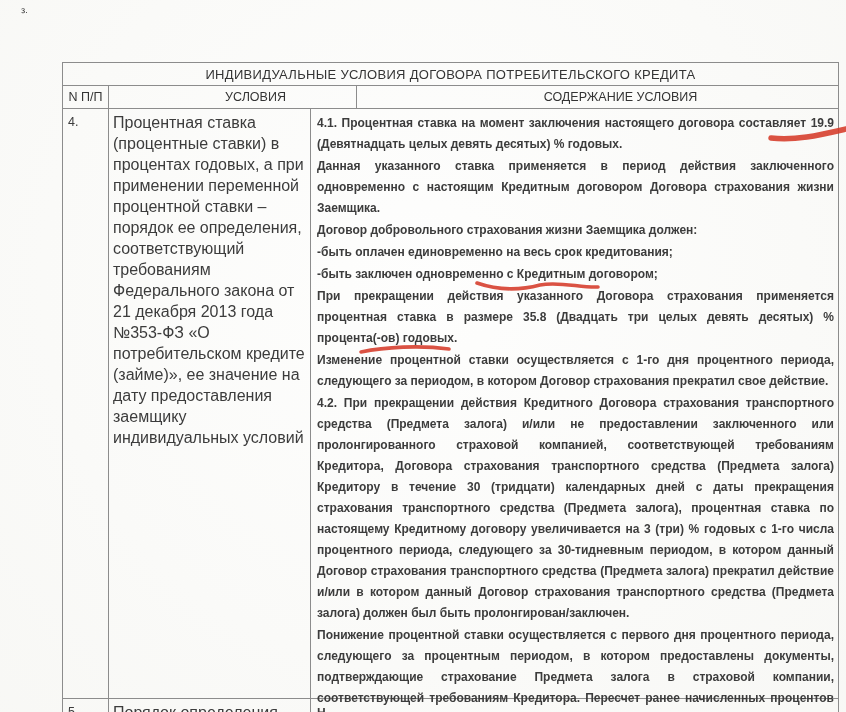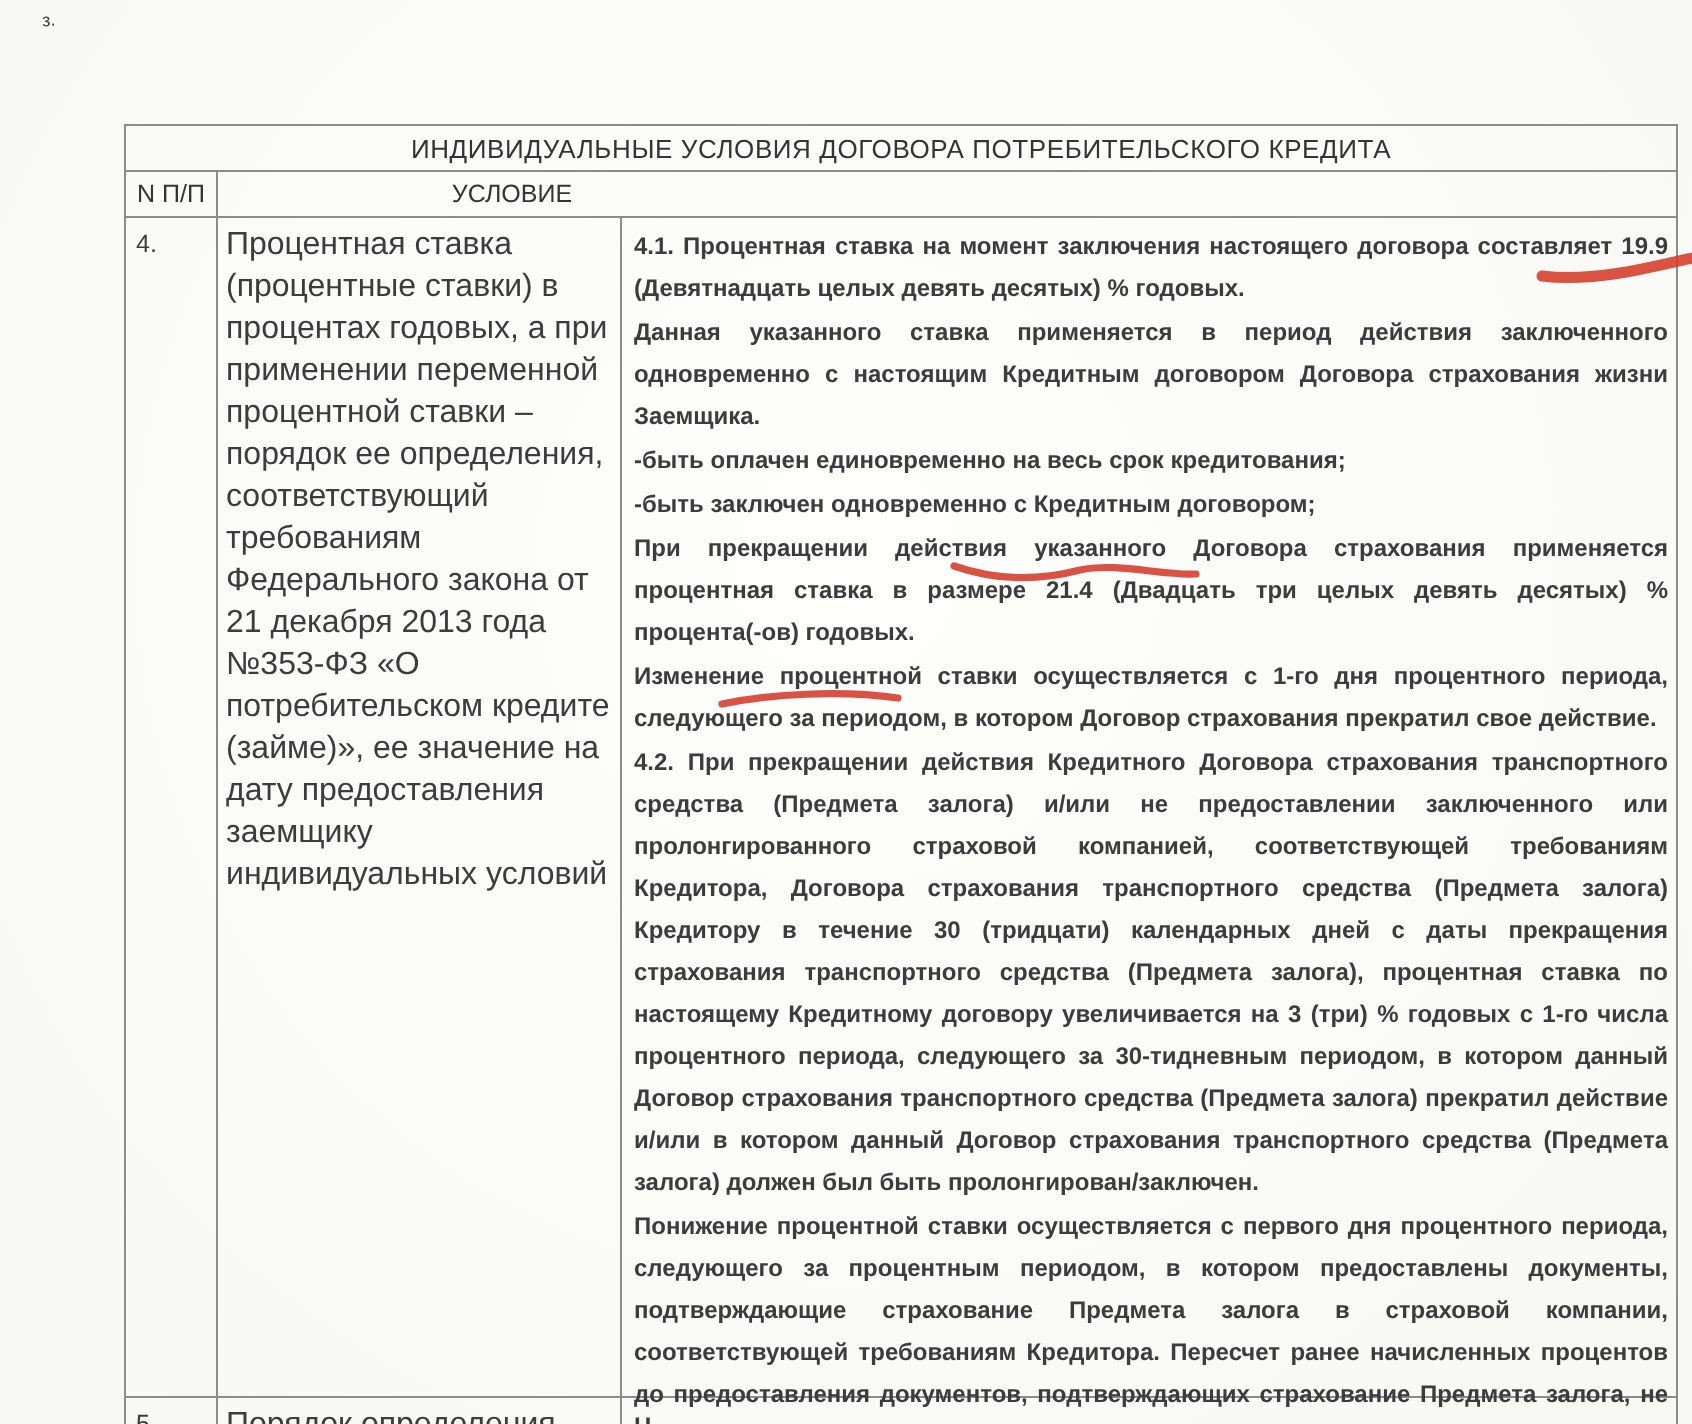--- a/index.html
+++ b/index.html
@@ -50,32 +50,34 @@
 <div class="page">
 
   <span class="corner-mark">з.</span>
 
   <div class="doc-table">
 
     <div class="title-row">ИНДИВИДУАЛЬНЫЕ УСЛОВИЯ ДОГОВОРА ПОТРЕБИТЕЛЬСКОГО КРЕДИТА</div>
 
     <div class="grid-row header-row">
       <div class="cell">N П/П</div>
-      <div class="cell">УСЛОВИЕ</div>
+      <div class="cell">УСЛОВИЯ</div>
+      <div class="cell">СОДЕРЖАНИЕ УСЛОВИЯ</div>
     </div>
 
     <div class="grid-row body-row row4">
       <div class="cell num">4.</div>
       <div class="cell cond">Процентная ставка (процентные ставки) в процентах годовых, а при применении переменной процентной ставки – порядок ее определения, соответствующий требованиям Федерального закона от 21 декабря 2013 года №353-ФЗ «О потребительском кредите (займе)», ее значение на дату предоставления заемщику индивидуальных условий</div>
       <div class="cell cont paragraphs">
           <p>4.1. Процентная ставка на момент заключения настоящего договора составляет 19.9 (Девятнадцать целых девять десятых) % годовых.</p>
           <p>Данная указанного ставка применяется в период действия заключенного одновременно с настоящим Кредитным договором Договора страхования жизни Заемщика.</p>
+          <p>Договор добровольного страхования жизни Заемщика должен:</p>
           <p>-быть оплачен единовременно на весь срок кредитования;</p>
           <p>-быть заключен одновременно с Кредитным договором;</p>
-          <p>При прекращении действия указанного Договора страхования применяется процентная ставка в размере 21.4 (Двадцать три целых девять десятых) % процента(-ов) годовых.</p>
+          <p>При прекращении действия указанного Договора страхования применяется процентная ставка в размере 35.8 (Двадцать три целых девять десятых) % процента(-ов) годовых.</p>
           <p>Изменение процентной ставки осуществляется с 1-го дня процентного периода, следующего за периодом, в котором Договор страхования прекратил свое действие.</p>
           <p>4.2. При прекращении действия Кредитного Договора страхования транспортного средства (Предмета залога) и/или не предоставлении заключенного или пролонгированного страховой компанией, соответствующей требованиям Кредитора, Договора страхования транспортного средства (Предмета залога) Кредитору в течение 30 (тридцати) календарных дней с даты прекращения страхования транспортного средства (Предмета залога), процентная ставка по настоящему Кредитному договору увеличивается на 3 (три) % годовых с 1-го числа процентного периода, следующего за 30-тидневным периодом, в котором данный Договор страхования транспортного средства (Предмета залога) прекратил действие и/или в котором данный Договор страхования транспортного средства (Предмета залога) должен был быть пролонгирован/заключен.</p>
           <p>Понижение процентной ставки осуществляется с первого дня процентного периода, следующего за процентным периодом, в котором предоставлены документы, подтверждающие страхование Предмета залога в страховой компании, соответствующей требованиям Кредитора. Пересчет ранее начисленных процентов до предоставления документов, подтверждающих страхование Предмета залога, не осуществляется.</p>
         </div>
     </div>
 
     <div class="grid-row body-row row5">
       <div class="cell num">5.</div>
       <div class="cell cond">Порядок определения курса</div>
       <div class="cell cont paragraphs">

